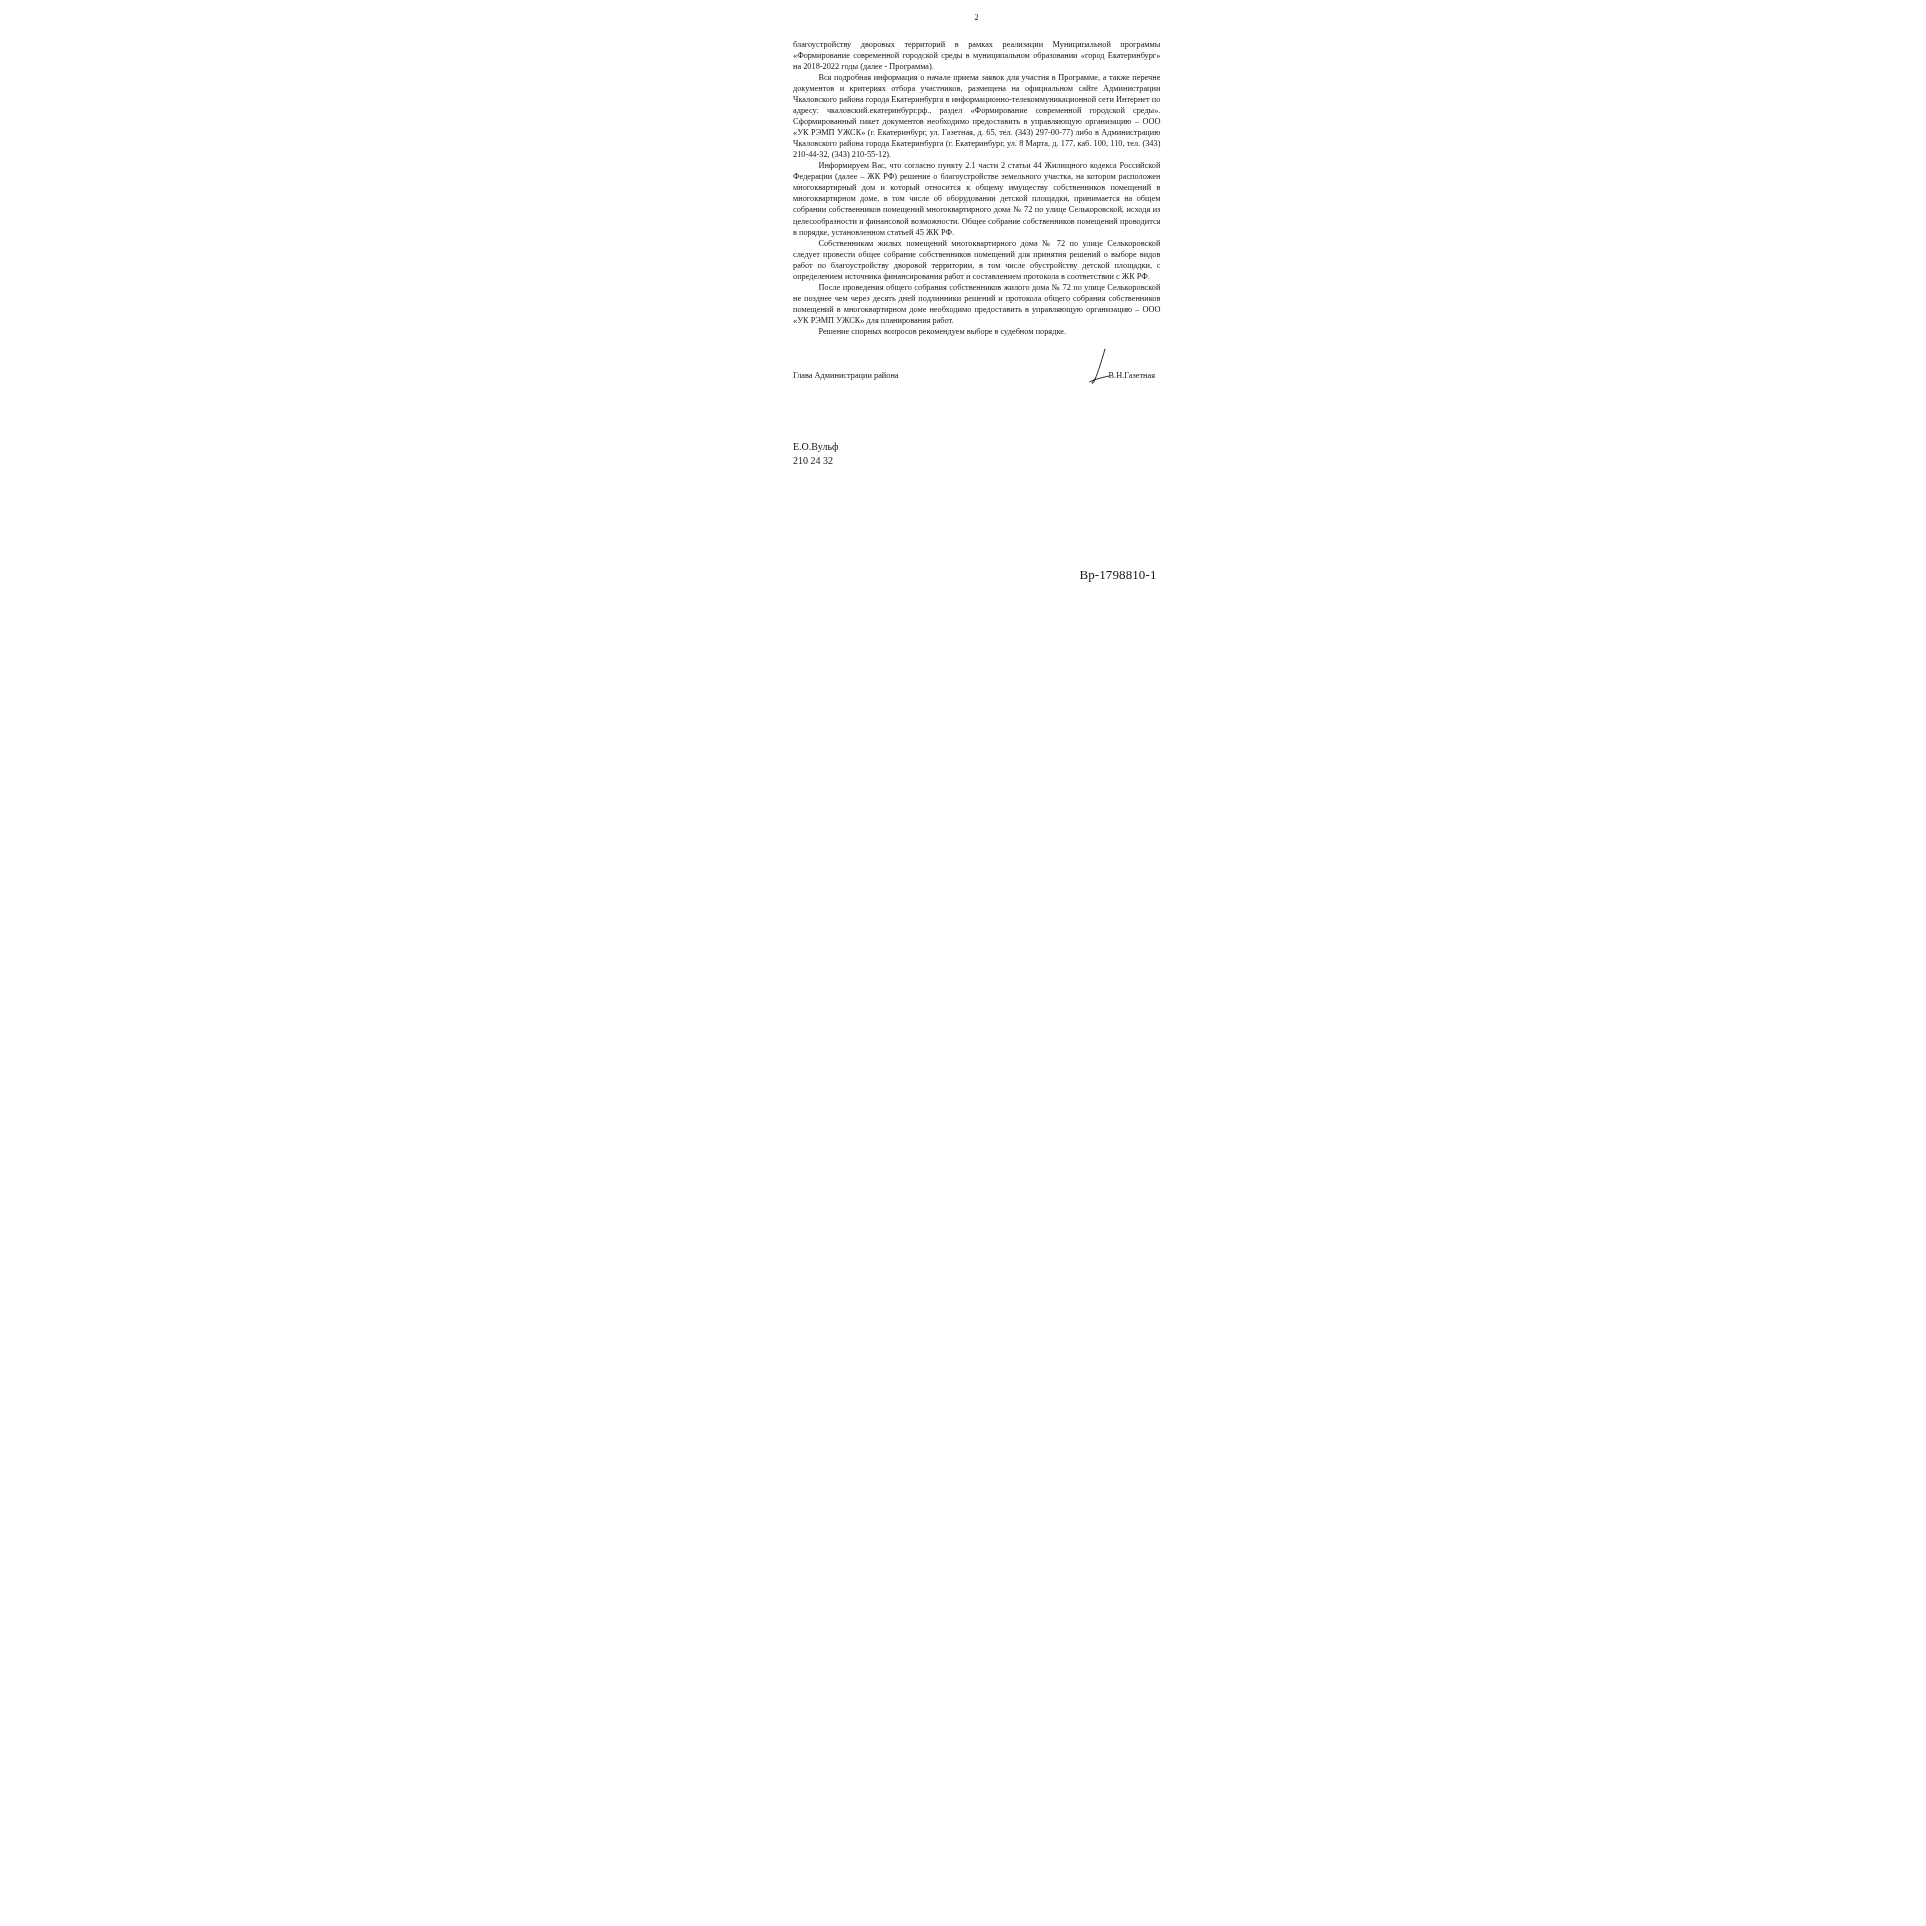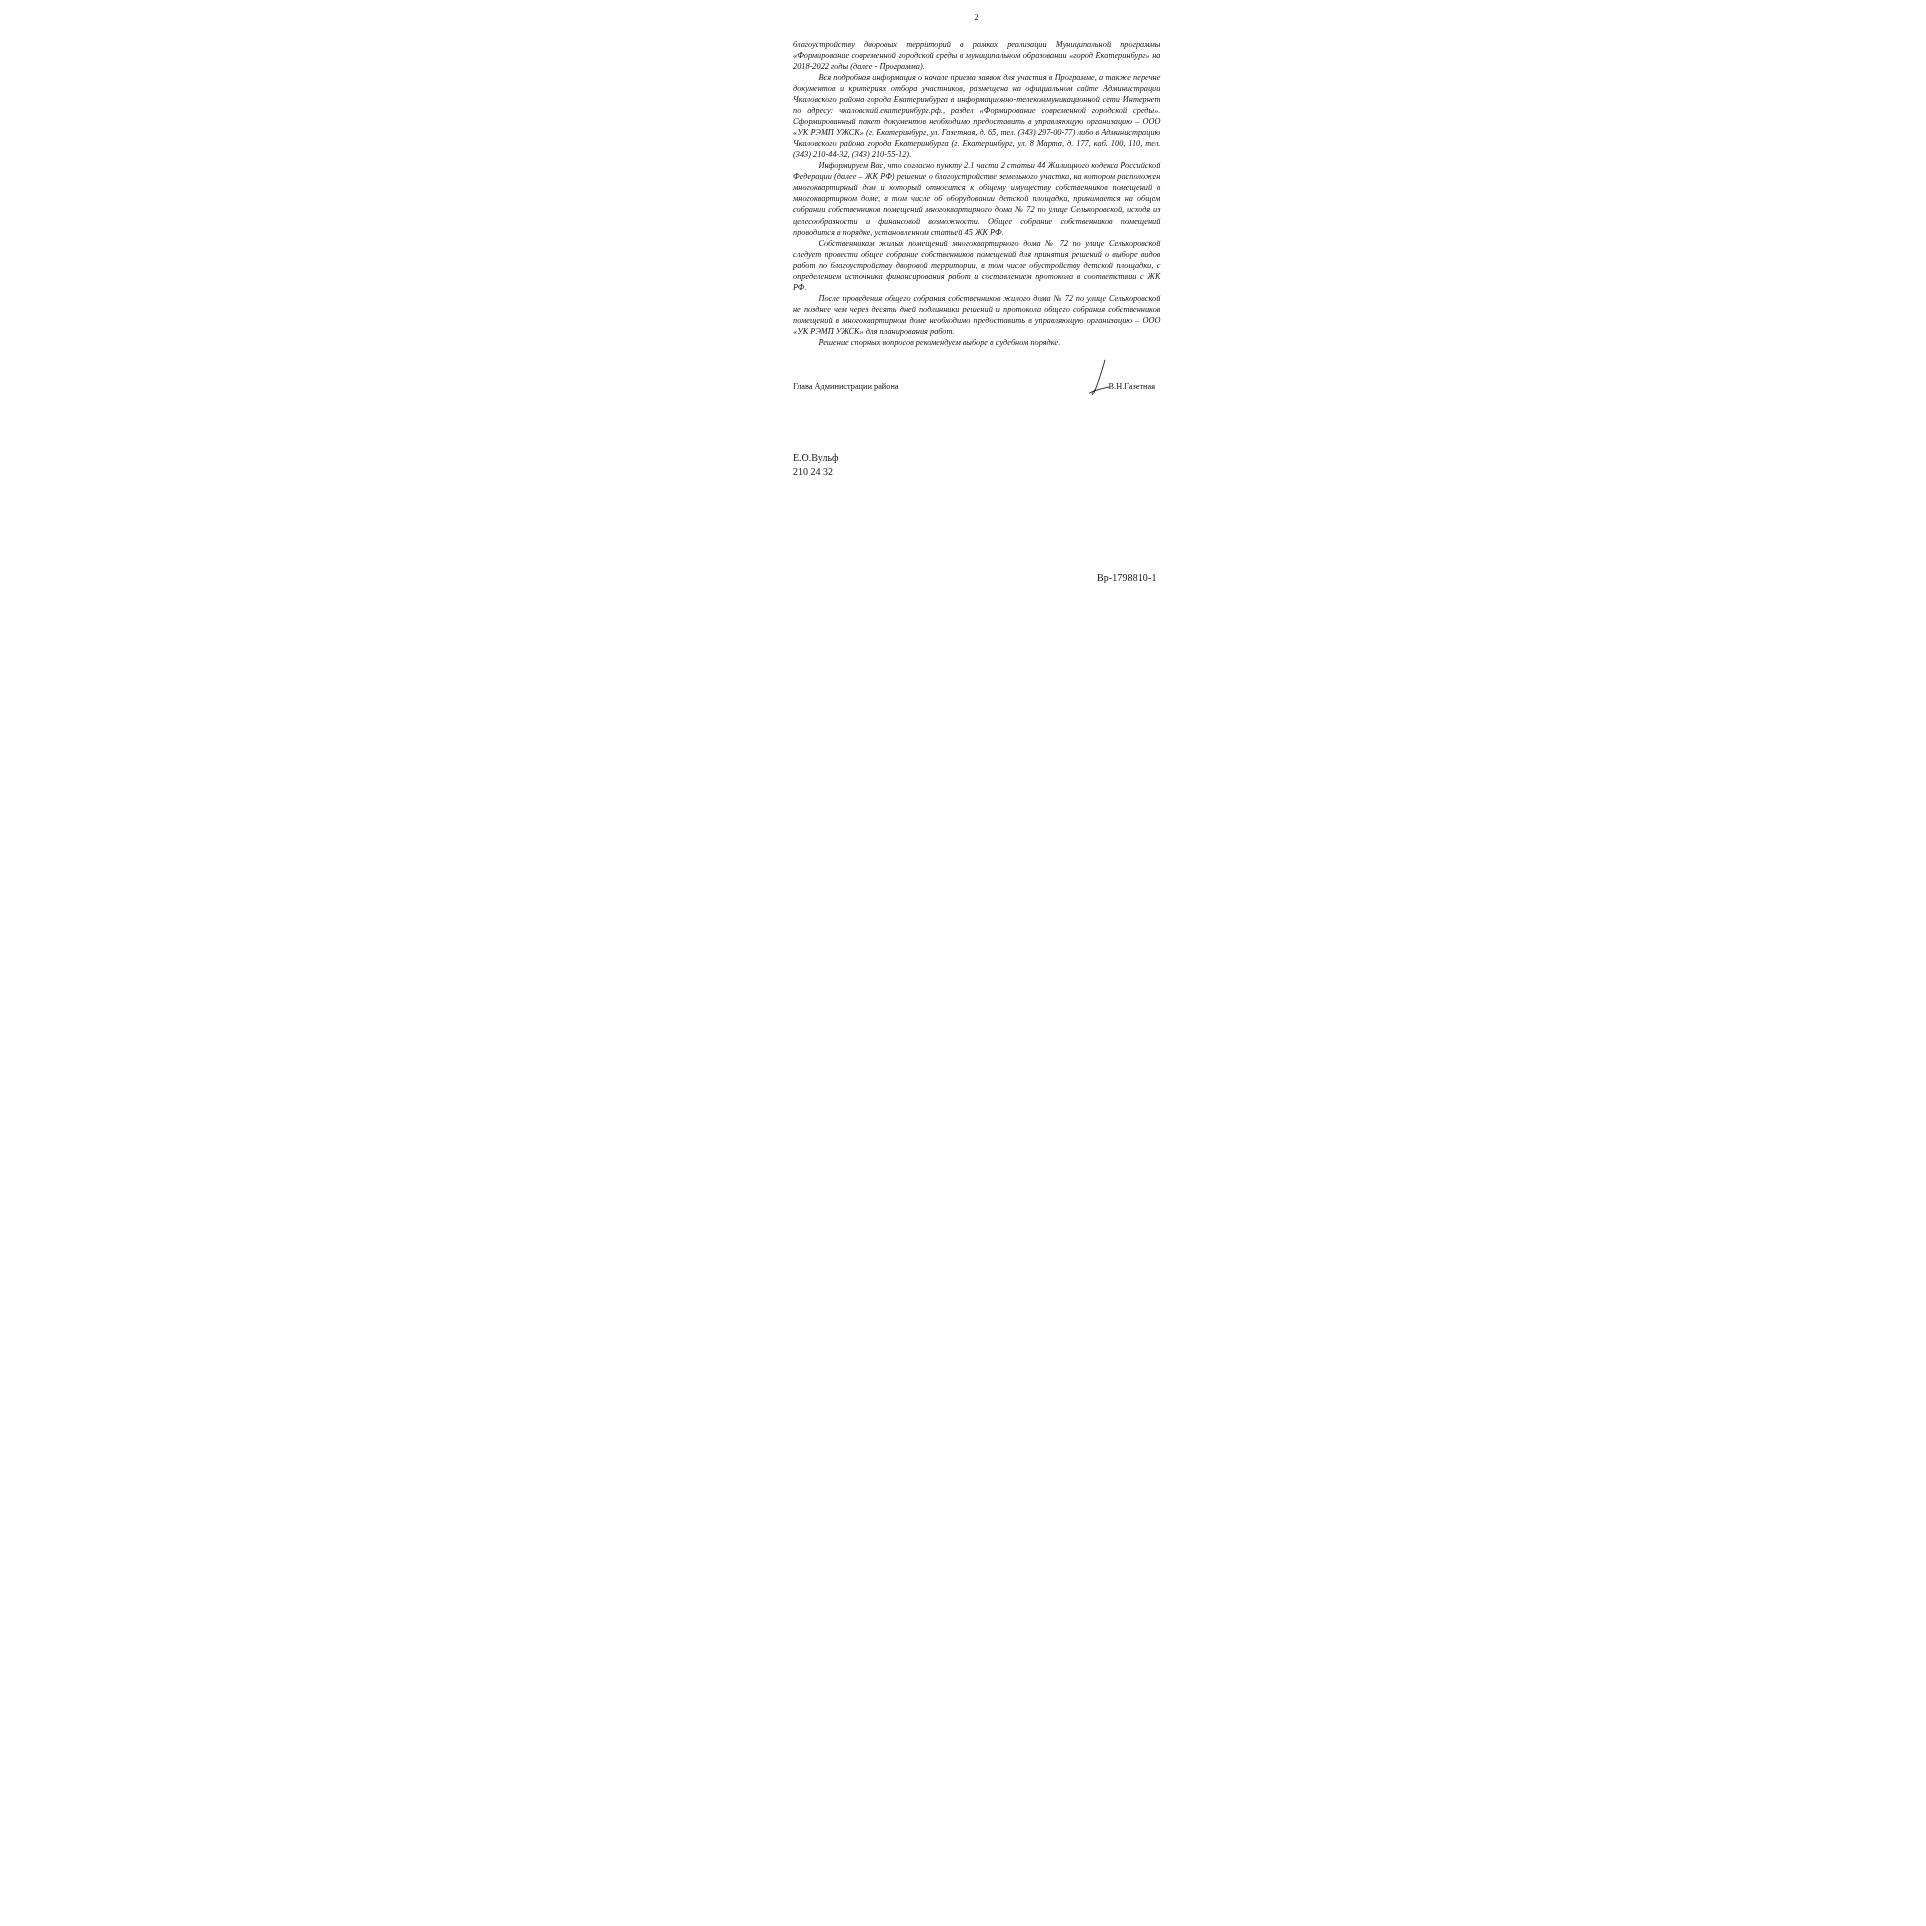--- a/index.html
+++ b/index.html
@@ -30,21 +30,20 @@
     letter-spacing: 0.2px;
   }
   .body-text {
     font-size: 8.3px;
     line-height: 1.33;
     text-align: justify;
   }
   .para {
     margin: 0;
     text-indent: 25.4px;
-    font-style: italic;
   }
   .para.no-indent {
     text-indent: 0;
   }
   .signature-row {
     margin-top: 34px;
     display: flex;
     justify-content: space-between;
     align-items: flex-start;
     font-size: 8.3px;
@@ -69,21 +68,21 @@
   }
   .executor {
     margin-top: 60px;
     font-size: 10px;
     line-height: 1.4;
   }
   .doc-code {
     position: absolute;
     right: 18.5px;
     bottom: 16px;
-    font-size: 10px;
+    font-size: 13px;
     letter-spacing: 0.1px;
   }
 </style>
 </head>
 <body>
 
 <div class="page">
 
   <div class="page-number">2</div>
 

